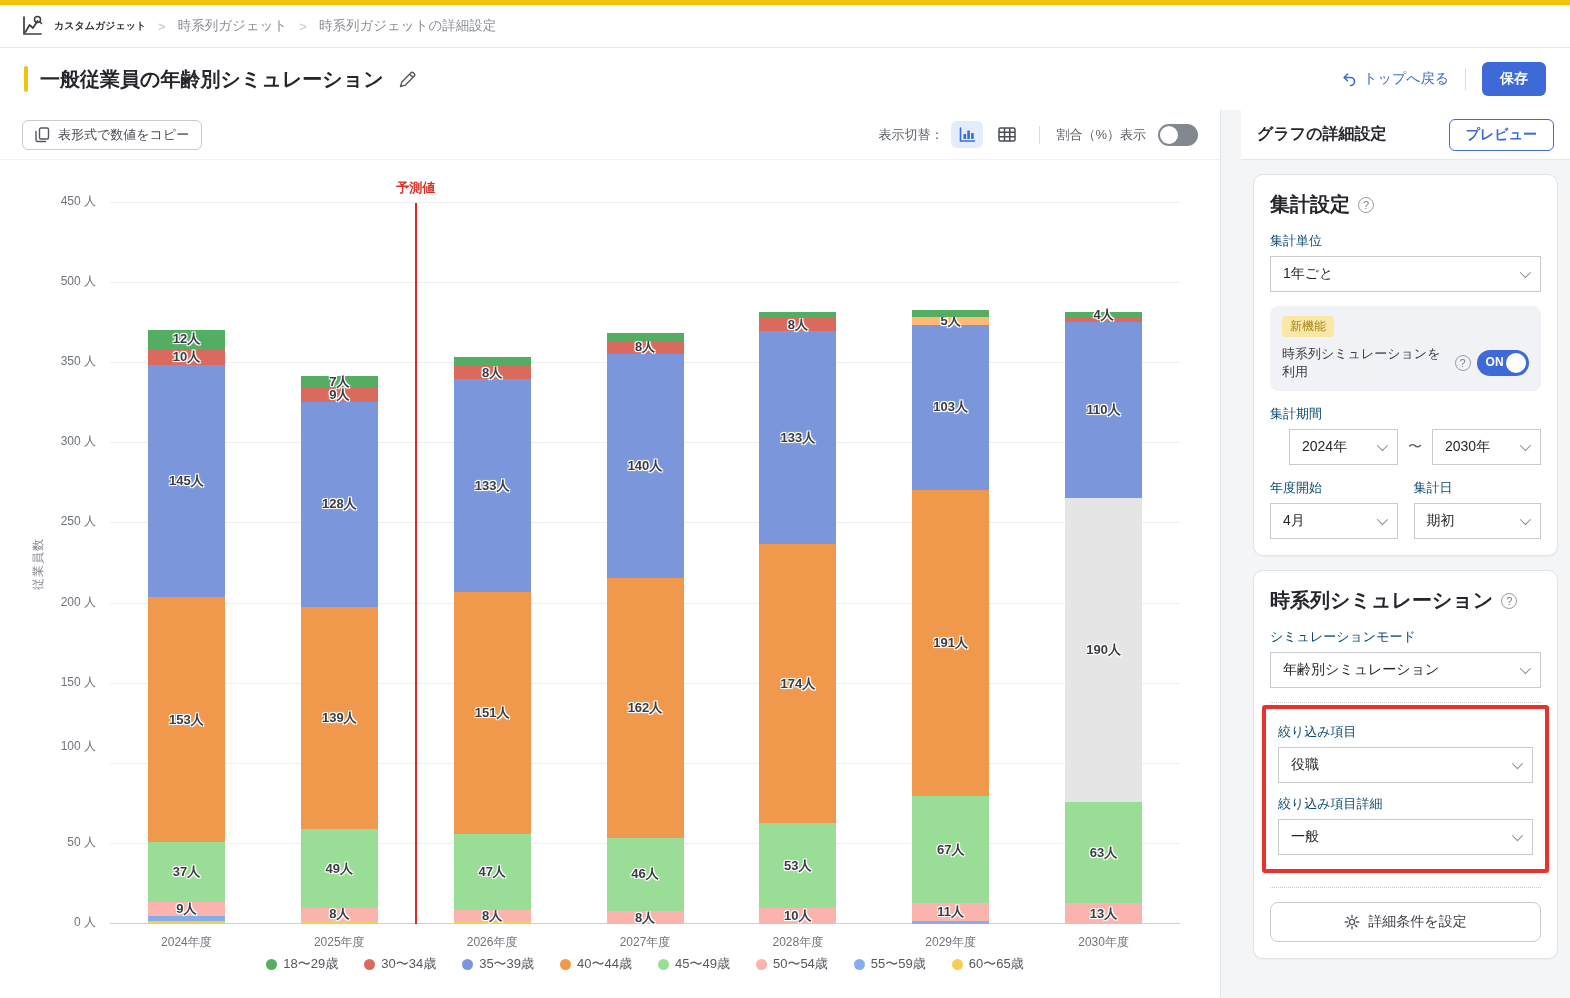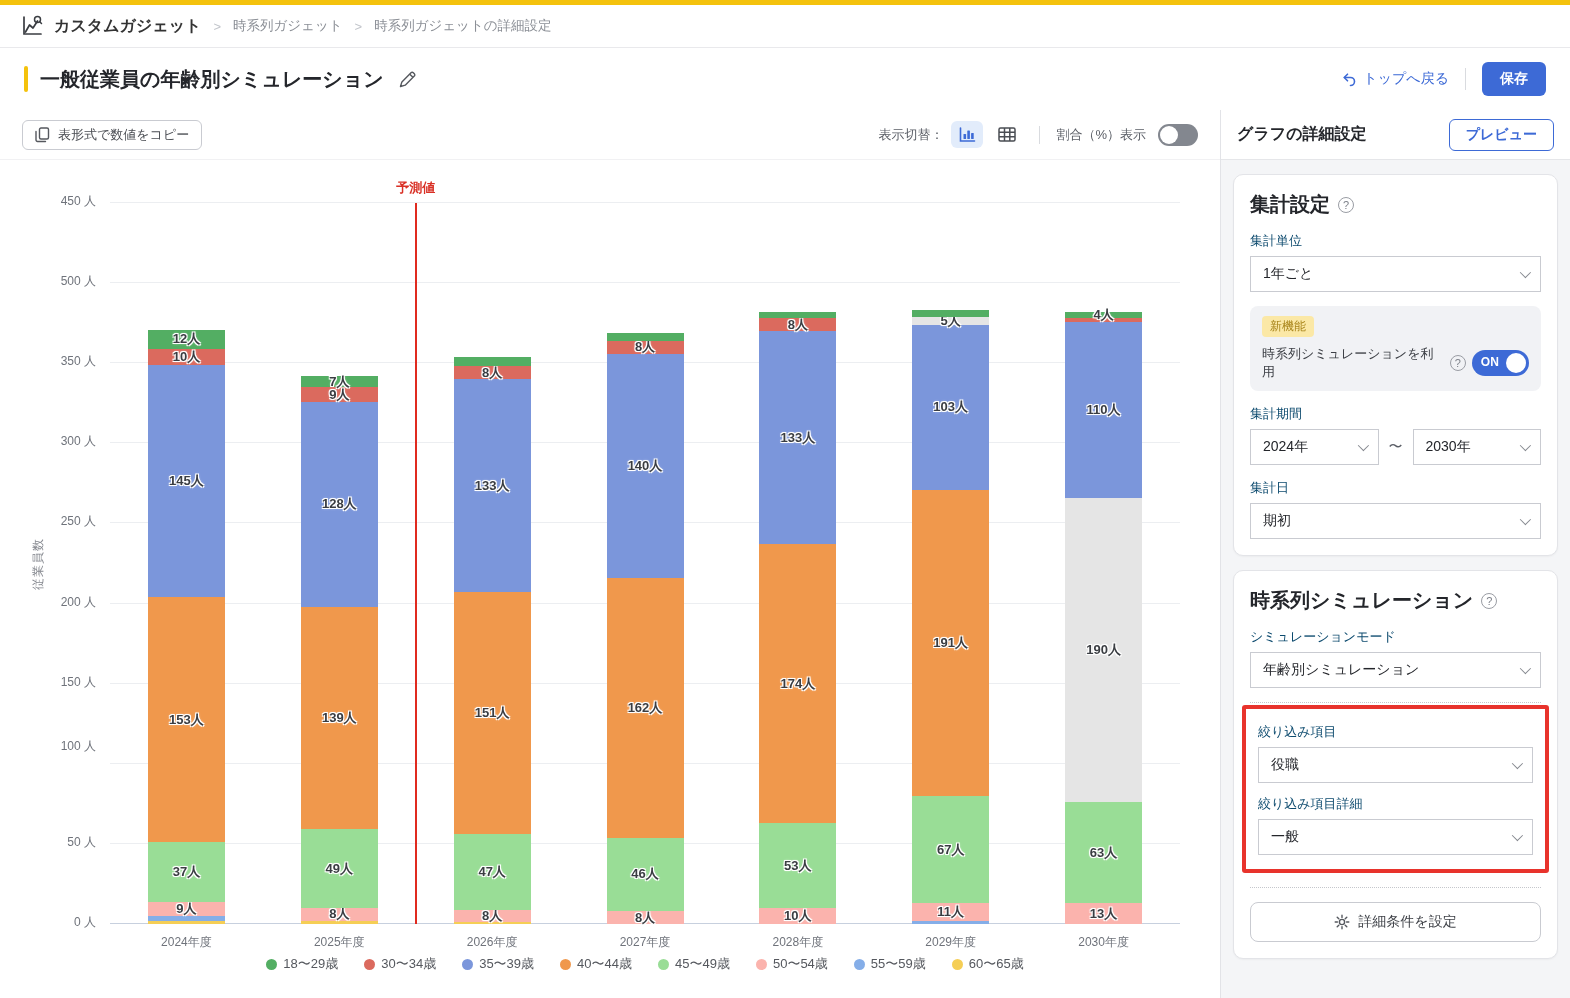--- a/index.html
+++ b/index.html
@@ -4,21 +4,21 @@
 <style>
   * { margin:0; padding:0; box-sizing:border-box; }
   html,body { width:1570px; height:998px; overflow:hidden; background:#fff;
     font-family:"Liberation Sans","DejaVu Sans",sans-serif; color:#333; }
 
   
   .top-stripe { height:5px; background:#f4c20d; }
   .app-header { height:43px; background:#fff; border-bottom:1px solid #e9e9ec;
     display:flex; align-items:center; padding:0 20px; gap:10px; }
   .crumb { font-size:13.5px; color:#8b8f96; }
-  .crumb.root { font-weight:bold; color:#333; font-size:16px; }
+  .crumb.root { font-weight:bold; color:#333; font-size:10px; }
   .crumb-sep { color:#c2c5cb; font-size:13px; margin:0 2px; }
 
   .title-row { height:62px; display:flex; align-items:center; padding:0 24px; background:#fff; }
   .title-accent { width:4px; height:26px; background:#f4c20d; border-radius:2px; margin-right:12px; }
   .page-title { font-size:20px; font-weight:bold; color:#24262b; }
   .edit-btn { margin-left:14px; background:none; border:none; cursor:pointer; display:flex; align-items:center; }
   .title-right { margin-left:auto; display:flex; align-items:center; gap:16px; }
   .back-link { color:#3d6ad6; font-size:14px; text-decoration:none; display:flex; align-items:center; gap:6px; cursor:pointer; background:none; border:none; }
   .vdiv { width:1px; height:22px; background:#d9dbdf; }
   .save-btn { background:#3d6ad6; color:#fff; border:none; border-radius:6px; height:34px;
@@ -57,21 +57,21 @@
     text-shadow:1px 1px 0 #fff,-1px -1px 0 #fff,1px -1px 0 #fff,-1px 1px 0 #fff,0 0 3px #fff; pointer-events:none; }
   .forecast-line { position:absolute; top:0; bottom:0; width:2px; background:#e02a1f; }
   .forecast-label { position:absolute; top:-24px; transform:translateX(-50%); color:#d93025;
     font-size:13px; font-weight:bold; white-space:nowrap; }
   .legend { position:absolute; left:110px; width:1070px; top:845px; display:flex;
     justify-content:center; gap:26px; }
   .legend-item { display:flex; align-items:center; gap:6px; font-size:13px; color:#55585e; white-space:nowrap; }
   .legend-dot { width:11px; height:11px; border-radius:50%; flex:0 0 auto; }
 
   
-  .sidebar { width:350px; border-left:1px solid #e2e3e7; display:flex; flex-direction:column; background:#f4f5f7; }
+  .sidebar { width:350px; border-left:1px solid #e2e3e7; display:flex; flex-direction:column; background:#f4f5f7;padding-left:20px; }
   .sidebar-header { height:50px; background:#fff; border-bottom:1px solid #e5e6e9;
     display:flex; align-items:center; justify-content:space-between; padding:0 16px; }
   .sidebar-title { font-size:16px; font-weight:bold; color:#24262b; }
   .preview-btn { height:32px; padding:0 16px; border:1px solid #3d6ad6; color:#3d6ad6; background:#fff;
     border-radius:6px; font-size:14px; font-weight:bold; cursor:pointer; }
   .sidebar-body { flex:1; padding:14px 12px; overflow:hidden; }
   .card { background:#fff; border:1px solid #e3e4e8; border-radius:10px; padding:16px;
     box-shadow:0 1px 2px rgba(0,0,0,.04); margin-bottom:14px; }
   .card-title-row { display:flex; align-items:center; gap:8px; }
   .card-title { font-size:20px; font-weight:bold; color:#24262b; }
@@ -85,21 +85,21 @@
     transform:rotate(45deg) translateY(-2px); flex:0 0 auto; }
   .feature-box { background:#f1f2f5; border-radius:8px; padding:10px 12px; margin-top:14px; }
   .badge { display:inline-block; background:#fbe8a6; color:#a8841a; font-size:12px;
     padding:2px 8px; border-radius:4px; }
   .feature-row { display:flex; align-items:center; margin-top:8px; gap:6px; }
   .feature-label { font-size:13px; color:#3e4147; }
   .toggle-on { margin-left:auto; width:58px; height:26px; border-radius:13px; background:#3d6ad6;
     border:none; position:relative; cursor:pointer; }
   .toggle-on .on-text { position:absolute; left:9px; top:5px; color:#fff; font-size:12px; font-weight:bold; }
   .toggle-on .knob { position:absolute; right:3px; top:3px; width:20px; height:20px; border-radius:50%; background:#fff; }
-  .inline-row { display:flex; align-items:center; gap:10px; }
+  .inline-row { display:flex; align-items:center; gap:10px;margin-left:19px; }
   .two-col { display:flex; gap:16px; }
   .two-col > div { flex:1; min-width:0; }
   .dotted-hr { border:none; border-top:1px dotted #c5c7cc; margin:14px 0 0; }
   .highlight-box { border:4px solid #e8332c; border-radius:3px; padding:2px 12px 14px; margin:2px -8px 0; }
   .highlight-box .field-label { margin-top:12px; }
   .advanced-btn { margin-top:14px; width:100%; height:40px; border:1px solid #c9cbd1; border-radius:8px;
     background:#fff; font-size:14px; color:#3e4147; display:flex; align-items:center; justify-content:center;
     gap:8px; cursor:pointer; }
   svg { display:block; }
 </style>
@@ -323,21 +323,21 @@
           </div>
           <div class="seg" style="height: 107.349px; background: rgb(153, 221, 150);">
             <span class="seg-label">67人</span>
           </div>
           <div class="seg" style="height: 306.024px; background: rgb(240, 152, 76);">
             <span class="seg-label">191人</span>
           </div>
           <div class="seg" style="height: 165.029px; background: rgb(123, 150, 219);">
             <span class="seg-label">103人</span>
           </div>
-          <div class="seg" style="height: 8.01111px; background: #e5e5e5;">
+          <div class="seg" style="height: 8.01111px; background: #fdba74;">
             <span class="seg-label">5人</span>
           </div>
           <div class="seg" style="height: 6.40889px; background: rgb(83, 174, 99);"></div>
         </div>
         <div class="xlabel" style="left: 917.143px; width: 152.857px;">2030年度</div>
         <div class="bar" style="left: 955.071px;">
           <div class="seg" style="height: 20.8289px; background: rgb(251, 179, 173);">
             <span class="seg-label">13人</span>
           </div>
           <div class="seg" style="height: 100.94px; background: rgb(153, 221, 150);">
@@ -430,20 +430,27 @@
             <span class="chev"></span>
           </div>
           <span style="color:#5a5e66;font-size:14px">〜</span>
           <div class="select" style="flex:1">
             <span>2030年</span>
             <span class="chev"></span>
           </div>
         </div>
 
         <div class="two-col">
+          <div>
+            <div class="field-label">年度開始</div>
+            <div class="select">
+              <span>4月</span>
+              <span class="chev"></span>
+            </div>
+          </div>
           <div>
             <div class="field-label">集計日</div>
             <div class="select">
               <span>期初</span>
               <span class="chev"></span>
             </div>
           </div>
         </div>
       </div>
 

